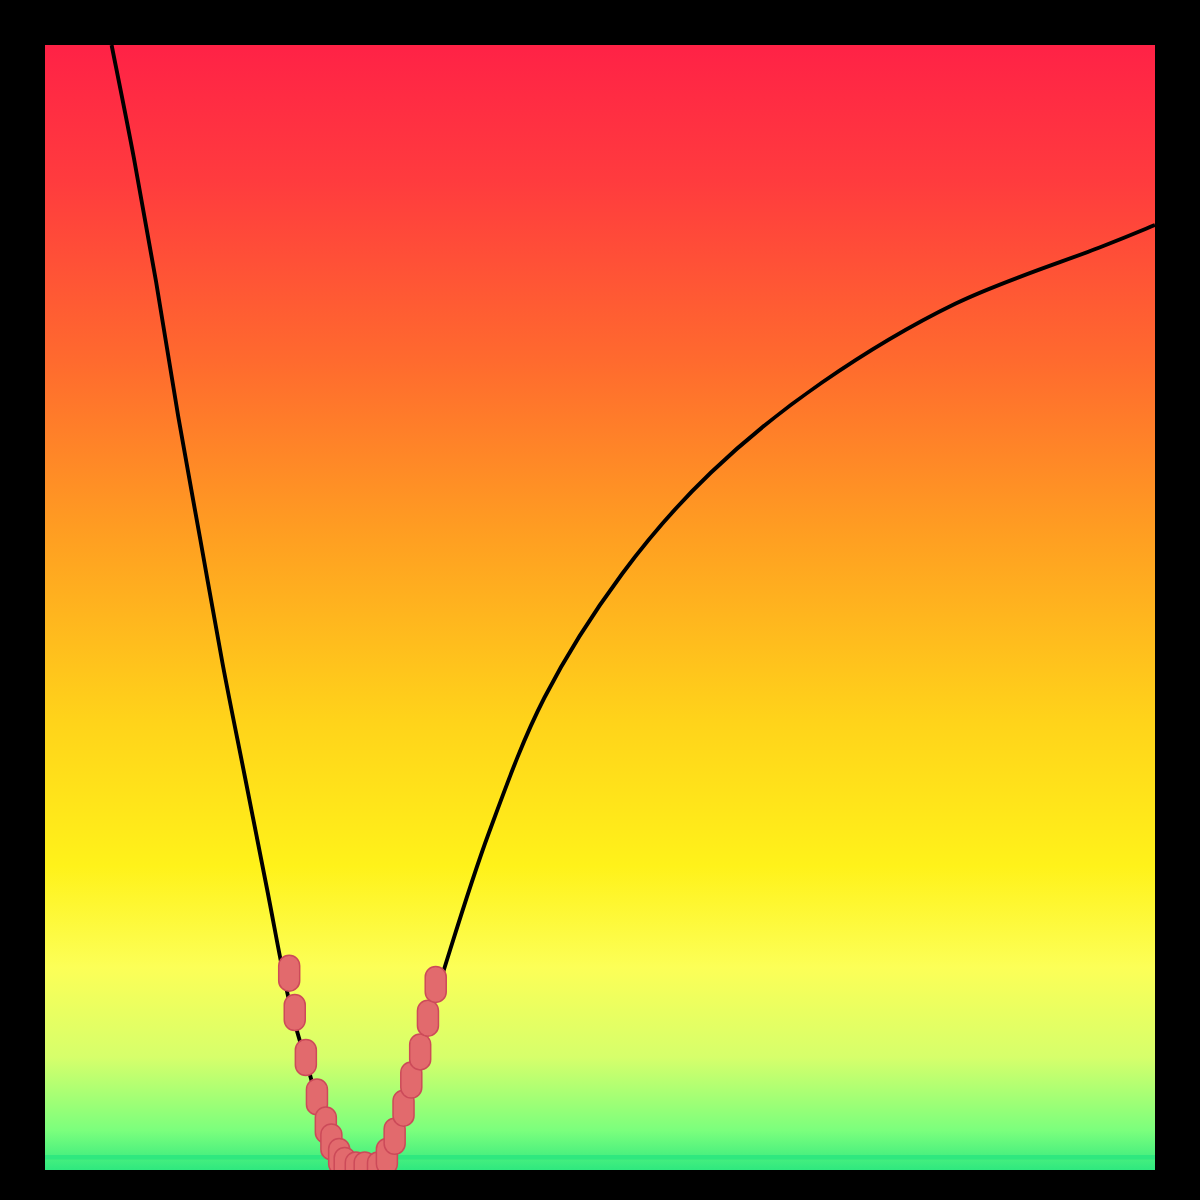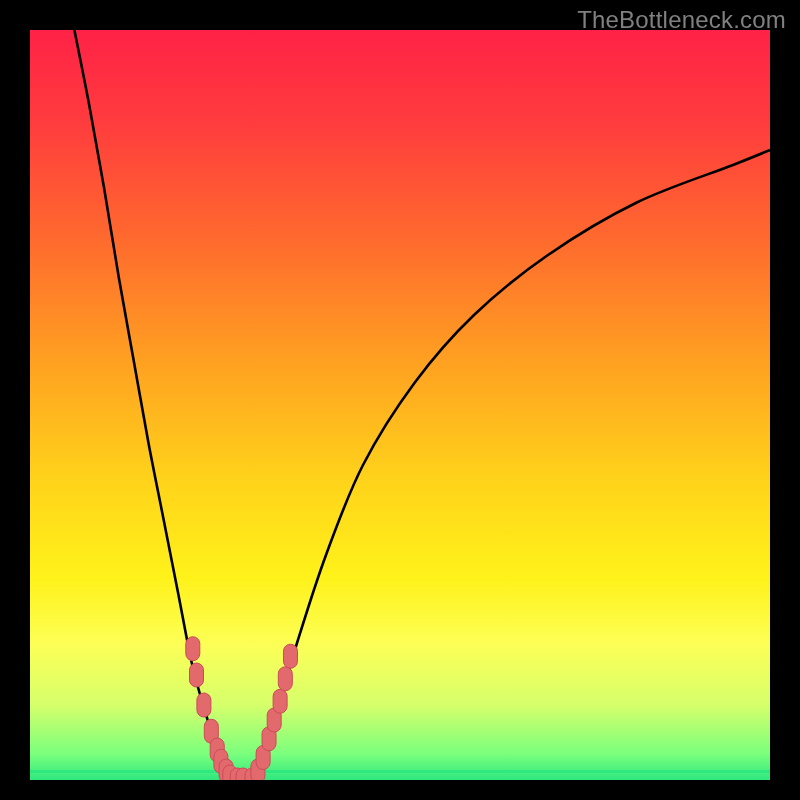--- a/index.html
+++ b/index.html
@@ -35,21 +35,20 @@
     height: 750px;
   }
   .plot svg {
     display: block;
   }
 </style>
 </head>
 <body>
 
 <div class="frame">
-  <div class="watermark">TheBottleneck.com</div>
   <div class="plot">
     <svg id="chart-svg" width="740" height="750" viewBox="0 0 740 750">
       <defs>
         <linearGradient id="bg-grad" x1="0" y1="0" x2="0" y2="1">
             <stop offset="0%" stop-color="#ff2246"></stop>
             <stop offset="12%" stop-color="#ff3b3e"></stop>
             <stop offset="28.000000000000004%" stop-color="#ff6a2e"></stop>
             <stop offset="44%" stop-color="#ffa021"></stop>
             <stop offset="60%" stop-color="#ffd31a"></stop>
             <stop offset="73%" stop-color="#fff21a"></stop>

